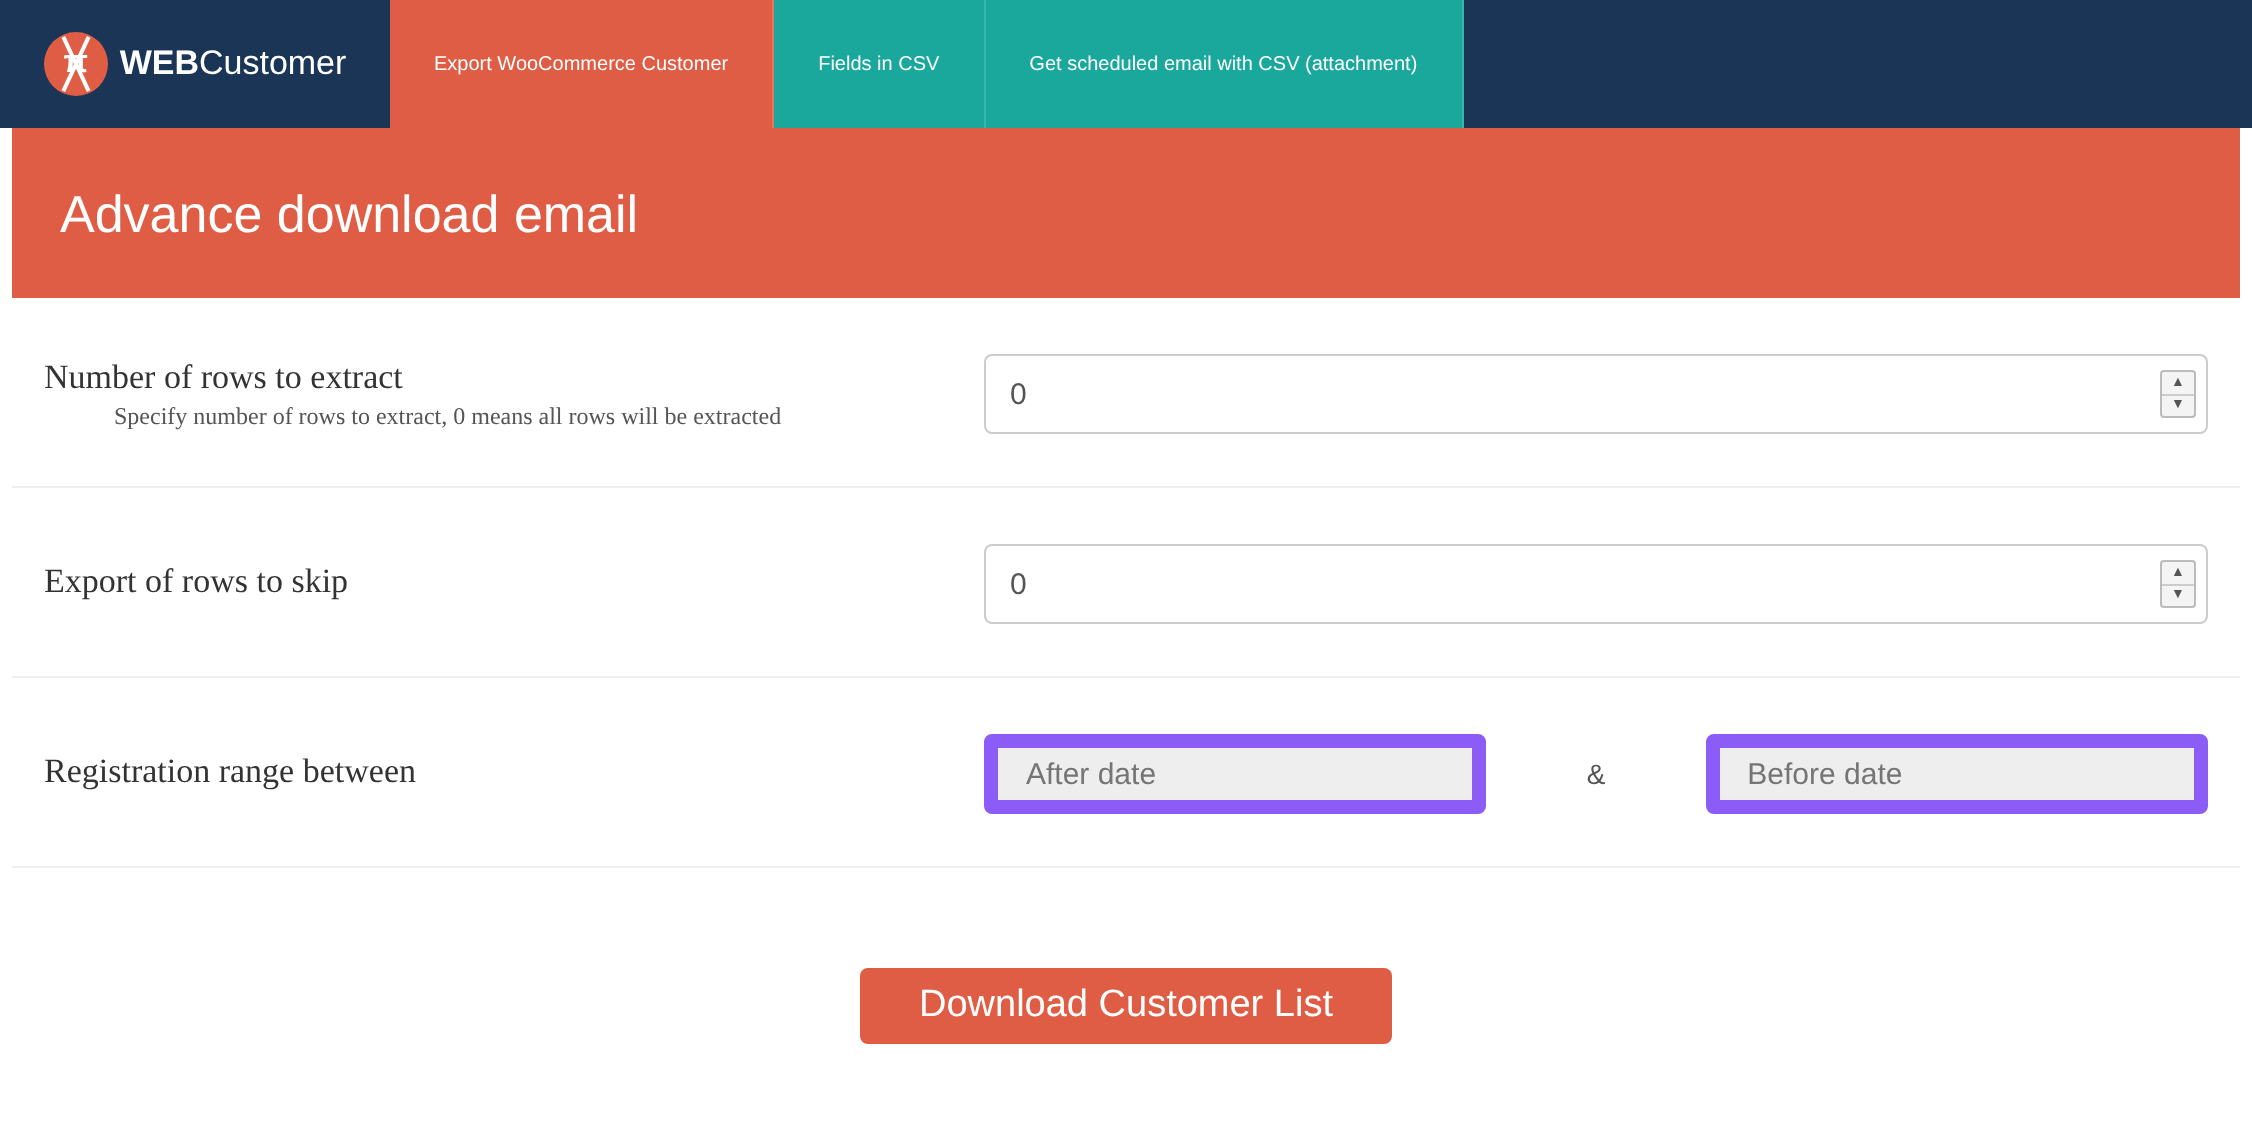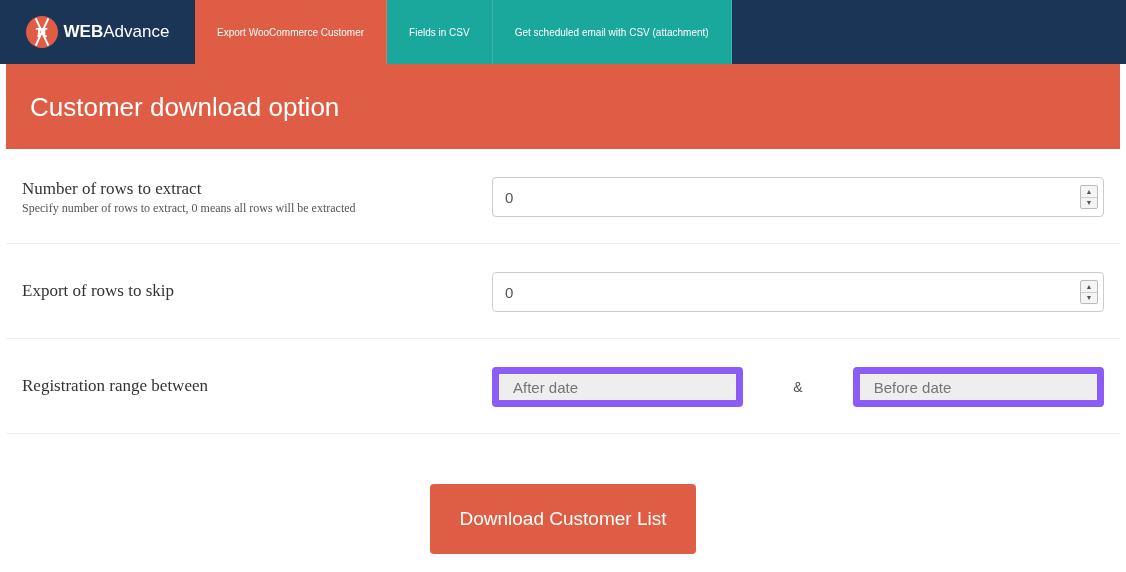--- a/index.html
+++ b/index.html
@@ -109,20 +109,21 @@
       font-family: Liberation Serif, serif;
     }
     .form-label {
       font-size: 17px;
       color: #333;
       margin-bottom: 2px;
     }
     .form-help {
       font-size: 12px;
       color: #555;
+      margin-left: 35px;
     }
     .form-right {
       flex: 1;
       display: flex;
       align-items: center;
       gap: 20px;
     }
     .num-input {
       width: 100%;
       height: 40px;
@@ -180,45 +181,45 @@
     .action-row {
       padding: 50px 0 20px;
       display: flex;
       justify-content: center;
     }
     .download-btn {
       background: #e05d45;
       color: #fff;
       border: none;
       border-radius: 4px;
-      padding: 24px 30px;
+      padding: 8px 30px;
       font-size: 19px;
       cursor: pointer;
       font-family: inherit;
     }
   </style>
 </head>
 <body>
 
 <div class="navbar">
   <div class="logo">
     <div class="logo-circle">
       <span class="logo-pi">π</span>
     </div>
     <span class="logo-text">
-      <b>WEB</b><span>Advance</span>
+      <b>WEB</b><span>Customer</span>
     </span>
   </div>
   <div class="nav-item nav-orange">Export WooCommerce Customer</div>
   <div class="nav-item nav-teal">Fields in CSV</div>
   <div class="nav-item nav-teal">Get scheduled email with CSV (attachment)</div>
   <div class="nav-spacer"></div>
 </div>
 
-<div class="panel-header">Customer download option</div>
+<div class="panel-header">Advance download email</div>
 
 <div class="content">
 
   <div class="form-row">
     <div class="form-left">
       <div class="form-label">Number of rows to extract</div>
       <div class="form-help">Specify number of rows to extract, 0 means all rows will be extracted</div>
     </div>
     <div class="form-right">
       <div class="num-wrapper">

